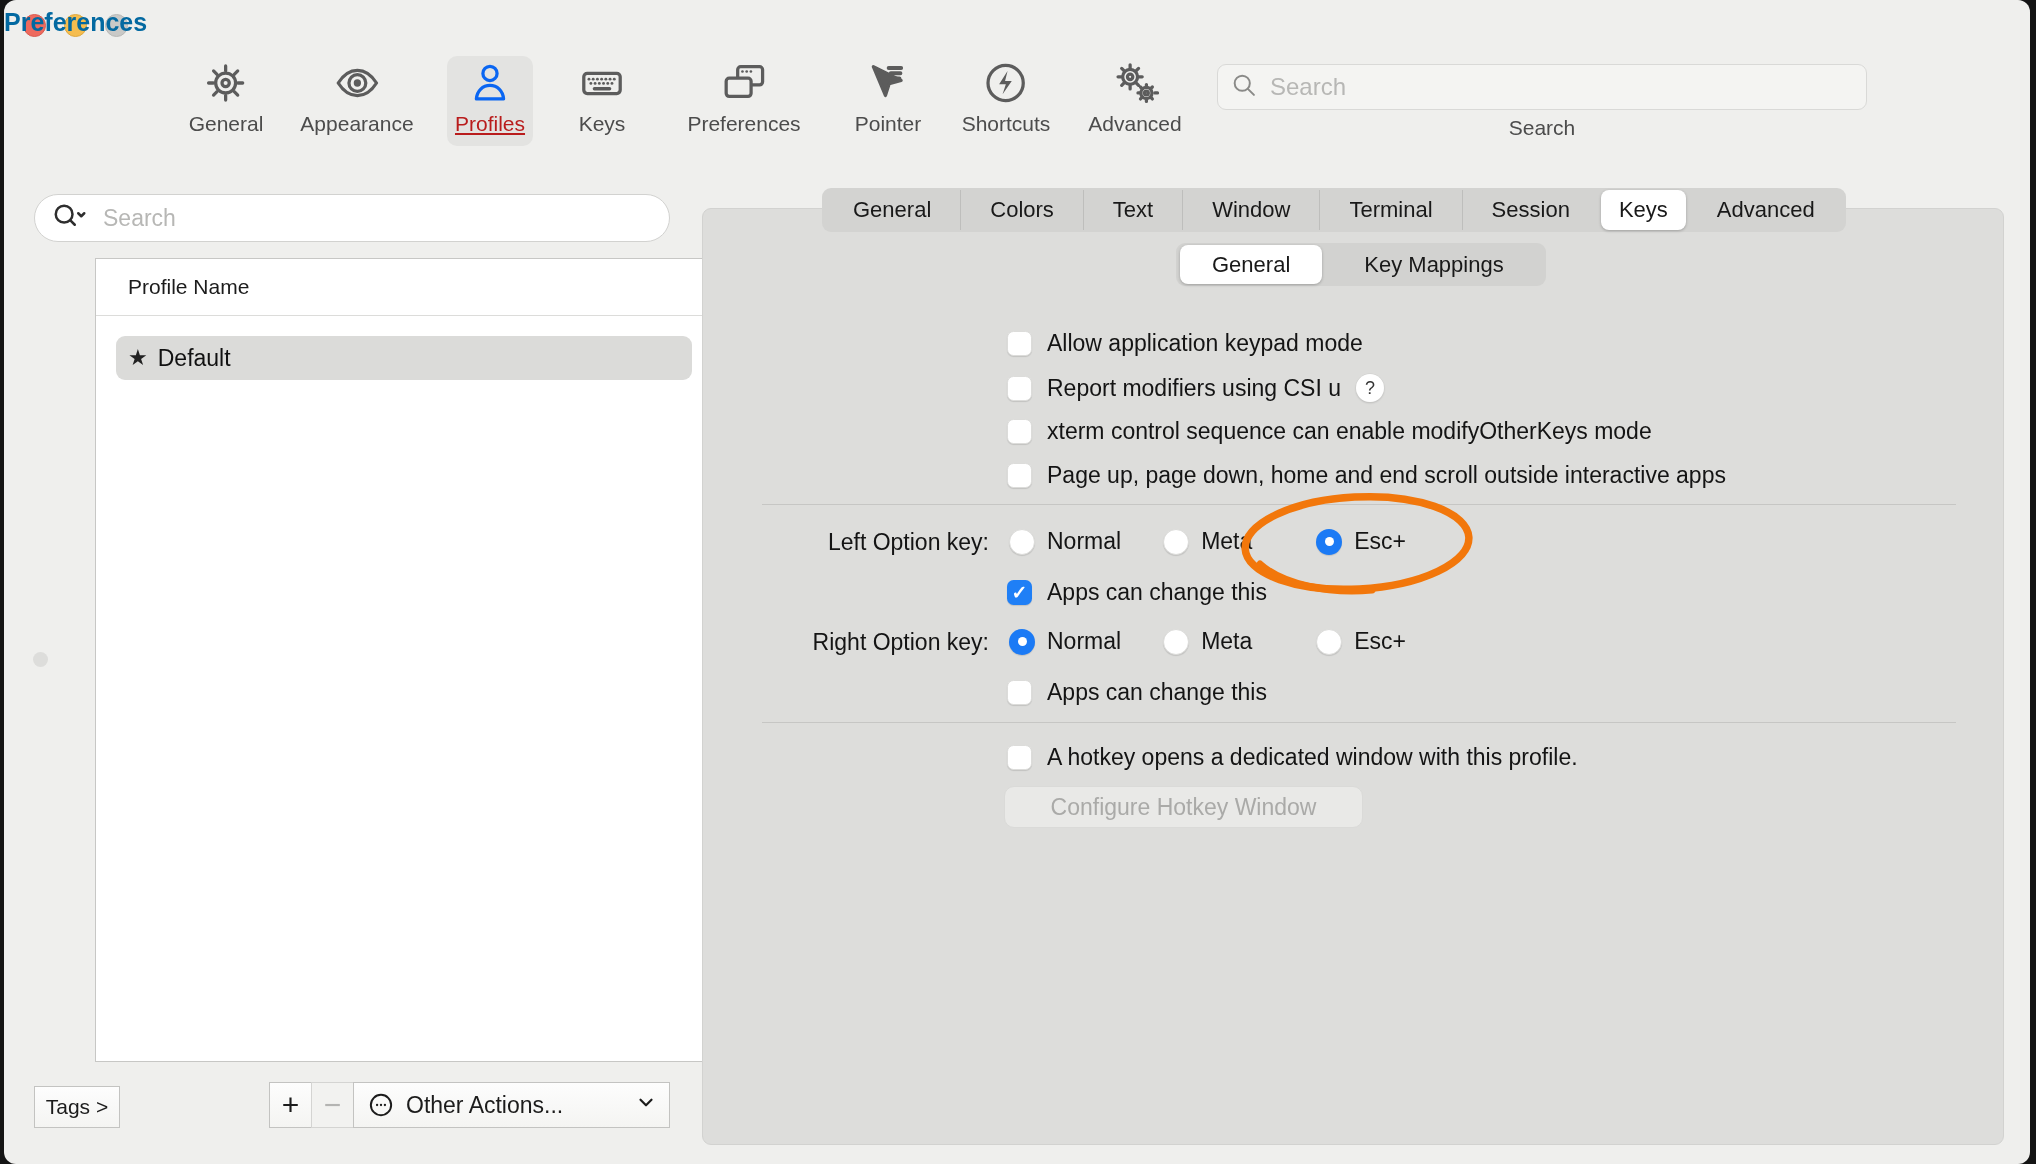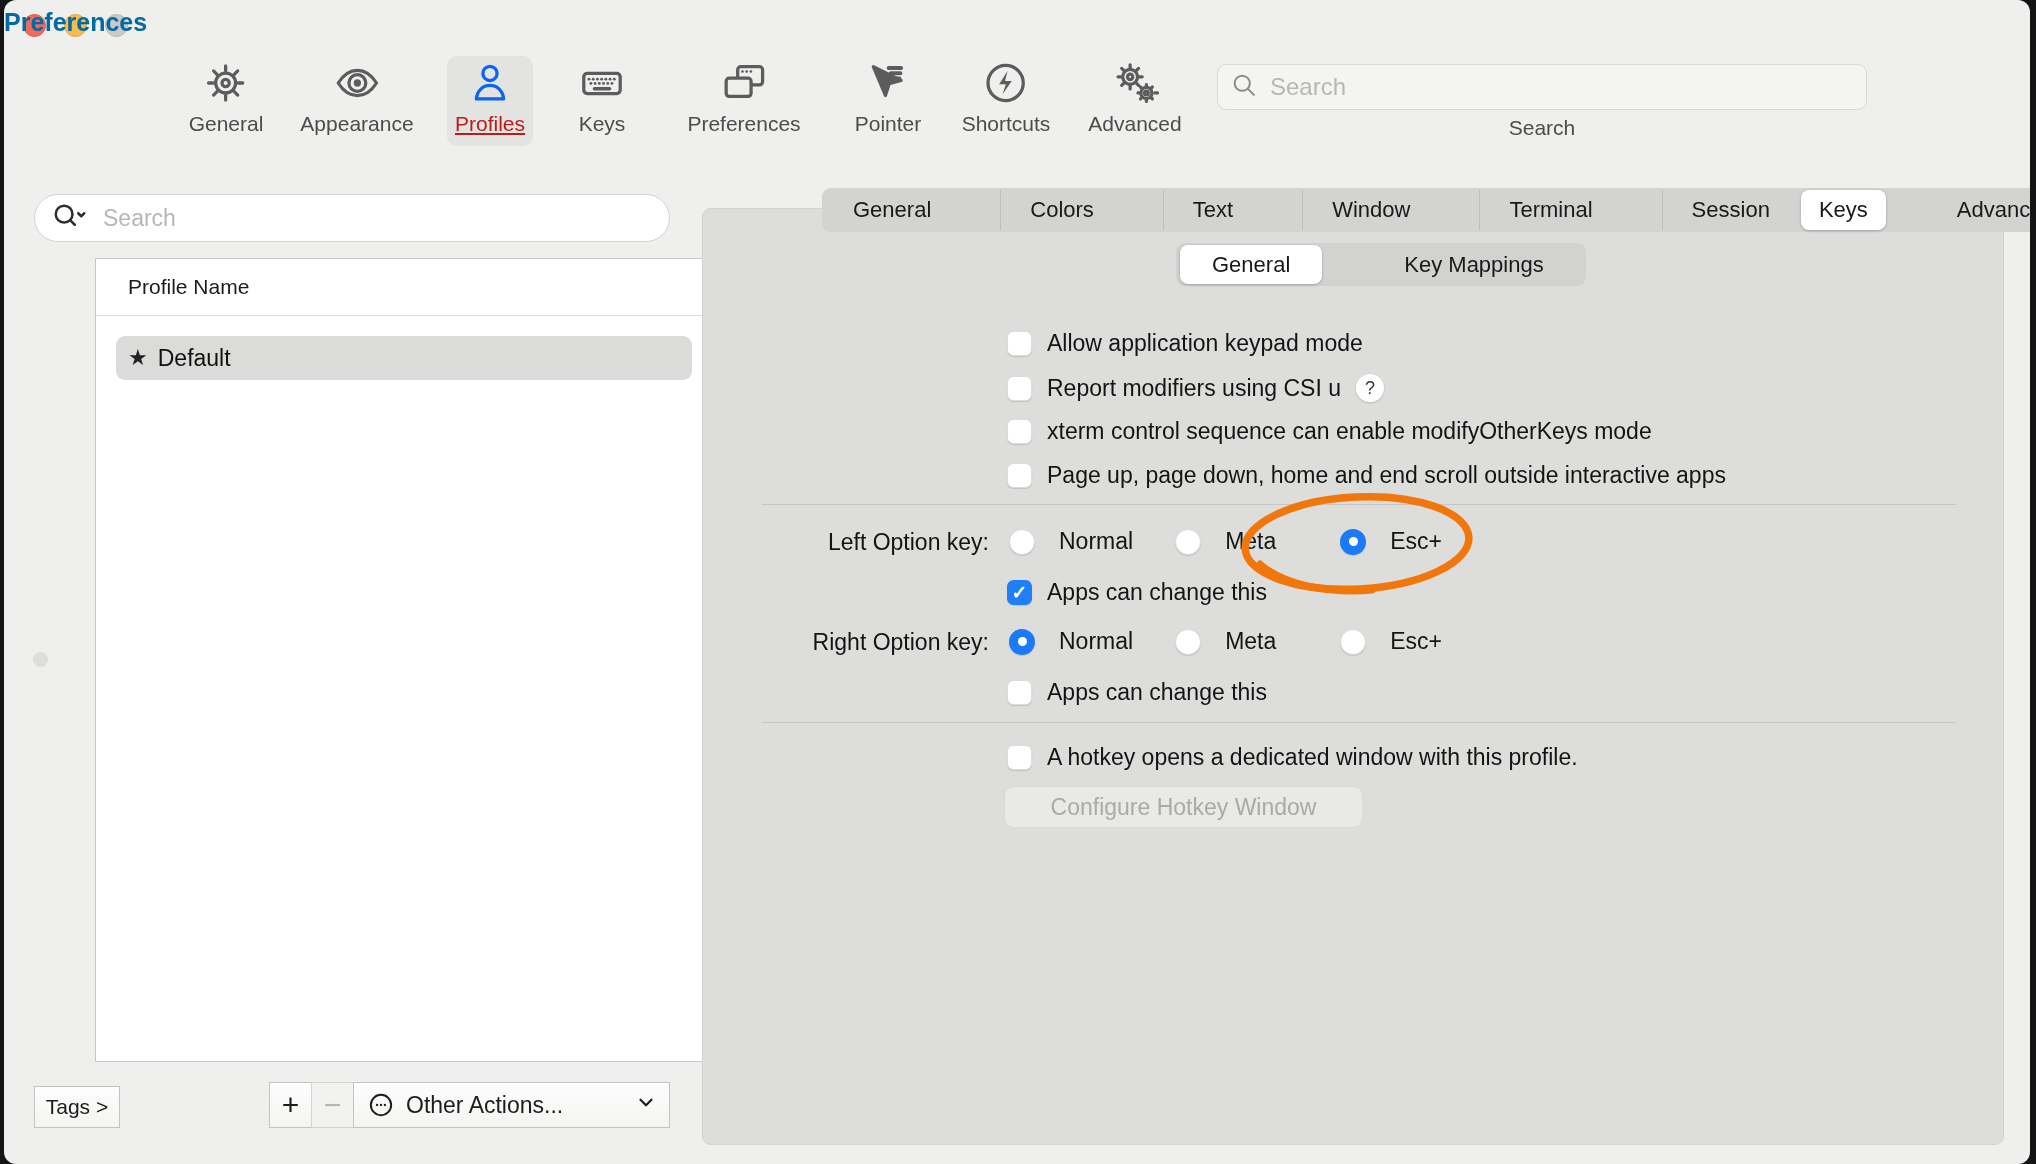--- a/index.html
+++ b/index.html
@@ -64,21 +64,21 @@
   #other-actions{position:absolute;left:349px;top:1082px;width:317px;height:46px;
     justify-content:flex-start;padding:0 12px;font-size:23px;}
   #other-actions .chev{margin-left:auto;}
   
   #panel{position:absolute;left:698px;top:208px;width:1302px;height:937px;
     background:#dddddb;border:1px solid #d2d2d0;border-radius:9px;box-sizing:border-box;}
   #tabs{position:absolute;left:818px;top:188px;height:44px;background:#d3d3d1;
     border-radius:9px;display:flex;align-items:center;padding:0 2px;}
   .seg{font-size:22px;color:#191919;padding:0 29px;height:40px;display:flex;
     align-items:center;white-space:nowrap;}
-  .seg:not(:first-child){border-left:1px solid #bebebc;margin-left:40px;}
+  .seg:not(:first-child){border-left:1px solid #bebebc;}
   .seg.sel{background:#ffffff;border-radius:8px;padding:0 18px;margin:0 2px;
     border-left:none;box-shadow:0 1px 3px rgba(0,0,0,.25);}
   .seg.after-sel{border-left:none;}
   #subtabs{position:absolute;left:1172px;top:243px;height:43px;background:#d2d2d0;
     border-radius:9px;display:flex;align-items:center;padding:0 2px;}
   #subtabs .seg{padding:0 40px;height:39px;}
   #subtabs .seg.sel{padding:0 32px;}
   
   .cb{width:25px;height:25px;border-radius:6.5px;background:#fff;box-sizing:border-box;
     border:1px solid #dcdcda;box-shadow:0 1px 1px rgba(0,0,0,.12);flex:none;position:relative;}
@@ -88,21 +88,21 @@
   .radio{width:26px;height:26px;border-radius:50%;background:#fff;box-sizing:border-box;
     border:1px solid #dcdcda;box-shadow:0 1px 1px rgba(0,0,0,.12);flex:none;position:relative;}
   .radio.on{background:#1b7af5;border:none;}
   .radio.on::after{content:"";position:absolute;left:50%;top:50%;width:9px;height:9px;
     margin:-4.5px 0 0 -4.5px;border-radius:50%;background:#fff;}
   .row{position:absolute;display:flex;align-items:center;gap:15px;font-size:23px;color:#141414;}
   .rlabel{position:absolute;font-size:23px;color:#141414;text-align:right;}
   .divider{position:absolute;height:1px;background:#c6c6c4;}
   .help{width:28px;height:28px;border-radius:50%;background:#fff;display:flex;align-items:center;
     justify-content:center;font-size:18px;color:#333;box-shadow:0 0 0 .5px #cfcfcd,0 1px 2px rgba(0,0,0,.18);}
-  .ritem{display:flex;align-items:center;gap:24px;}
+  .ritem{display:flex;align-items:center;gap:12px;}
   #cfg-btn{position:absolute;left:1000px;top:786px;width:357px;height:40px;
     background:#e9e9e7;border:1px solid #dadad8;border-radius:10px;display:flex;
     align-items:center;justify-content:center;font-size:23px;color:#aaaaa8;}
   #annotation{position:absolute;left:1228px;top:486px;width:250px;height:118px;pointer-events:none;}
 </style>
 </head>
 <body>
 
 <div id="window">
 

